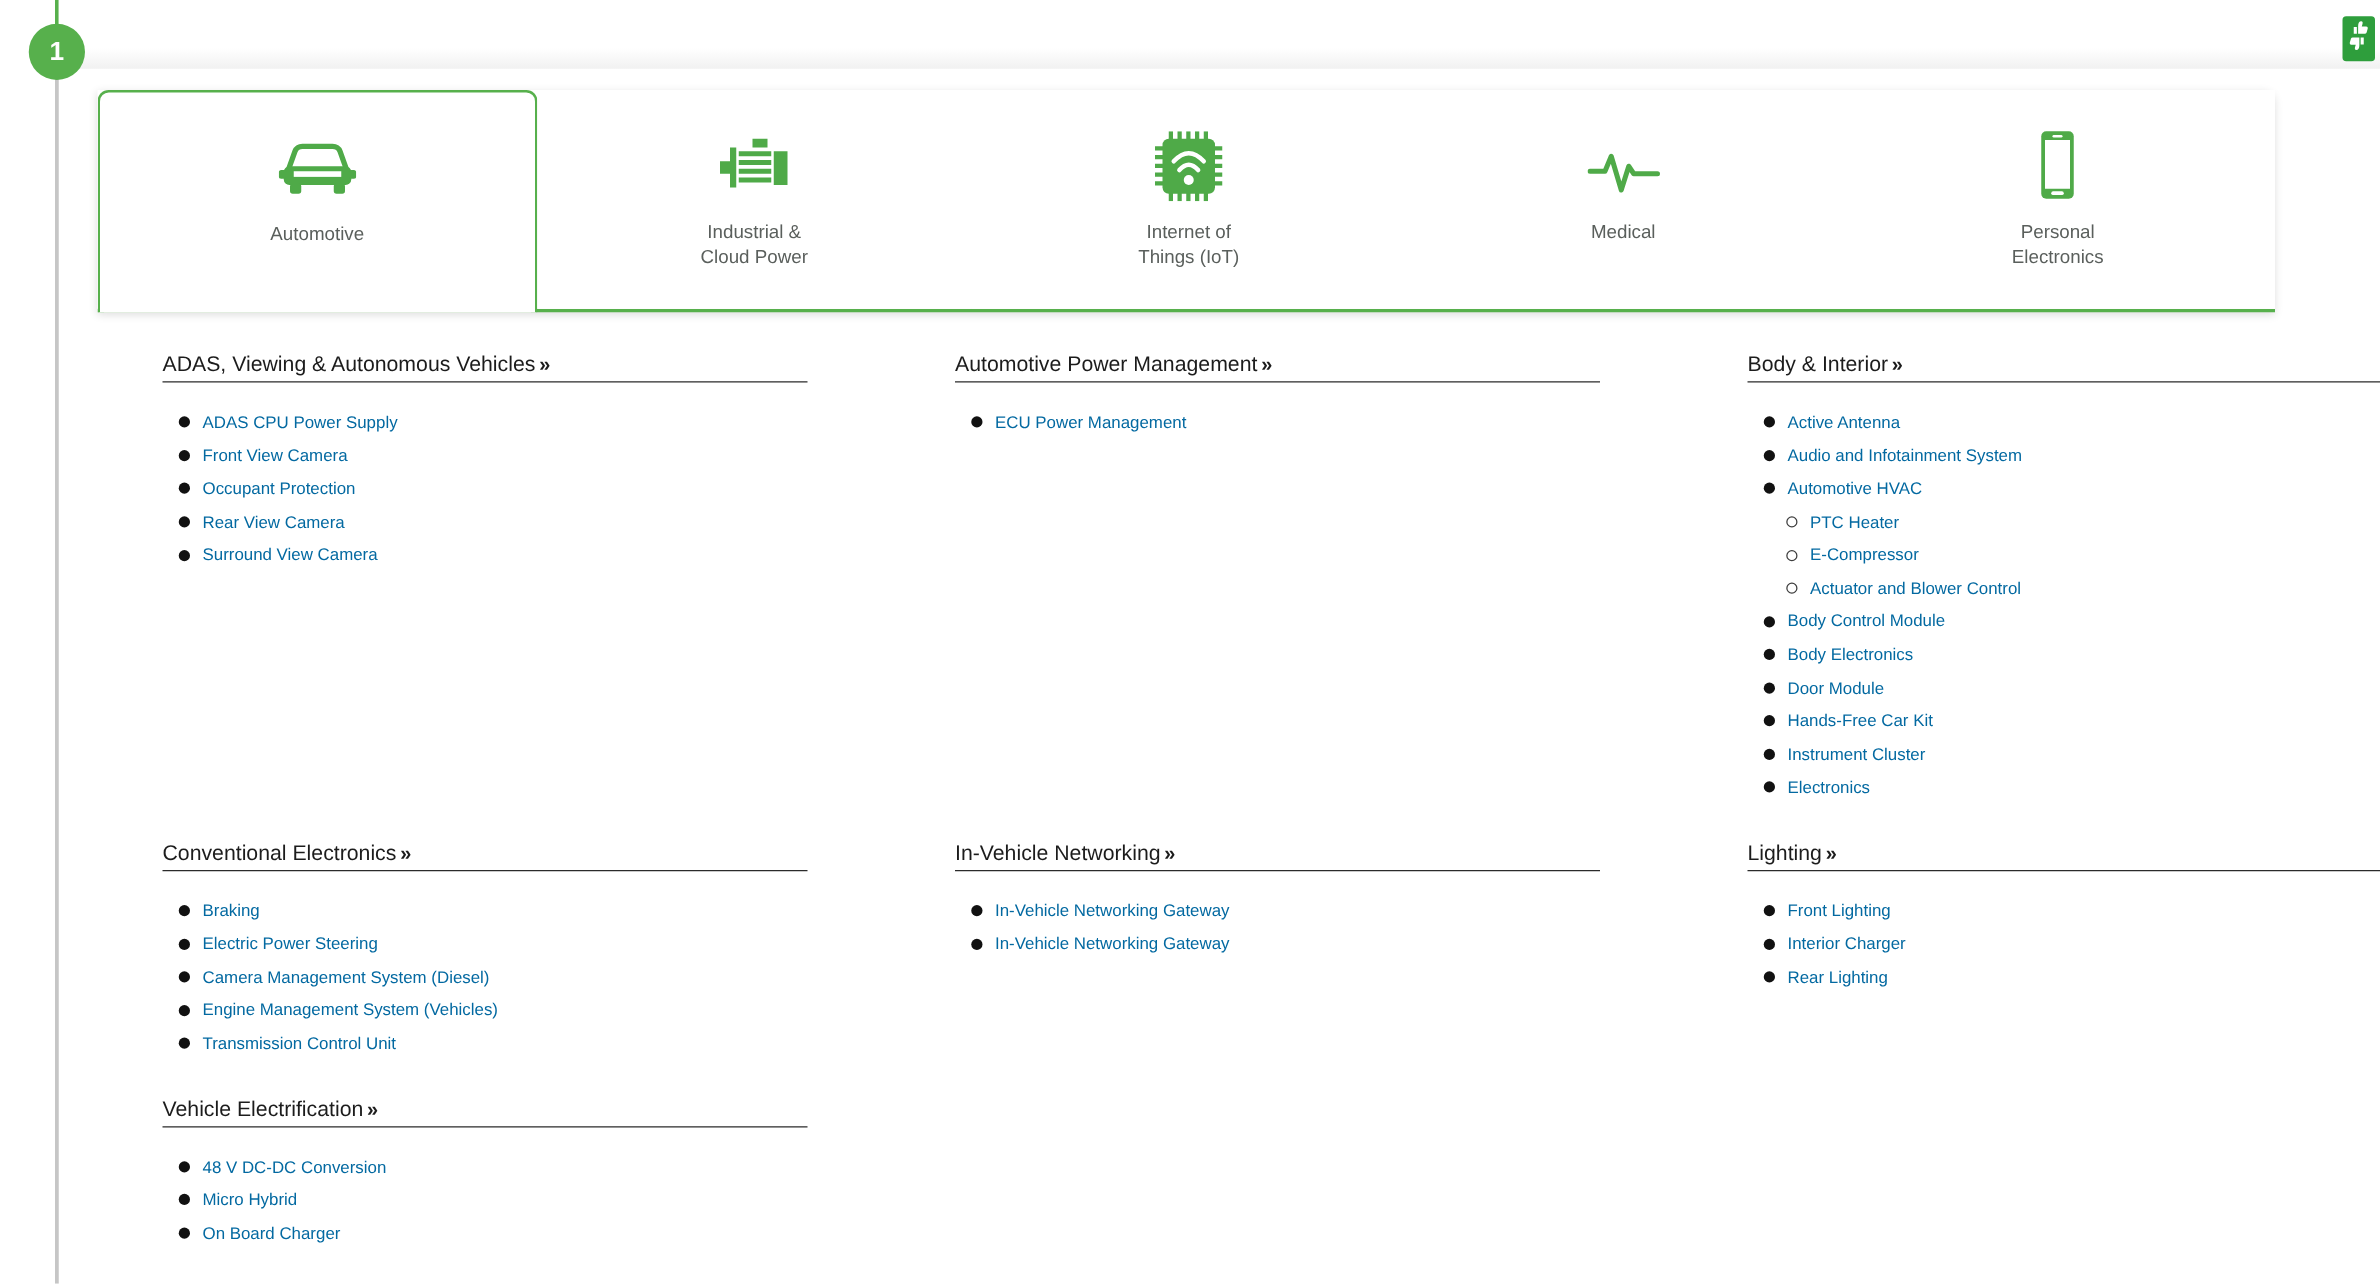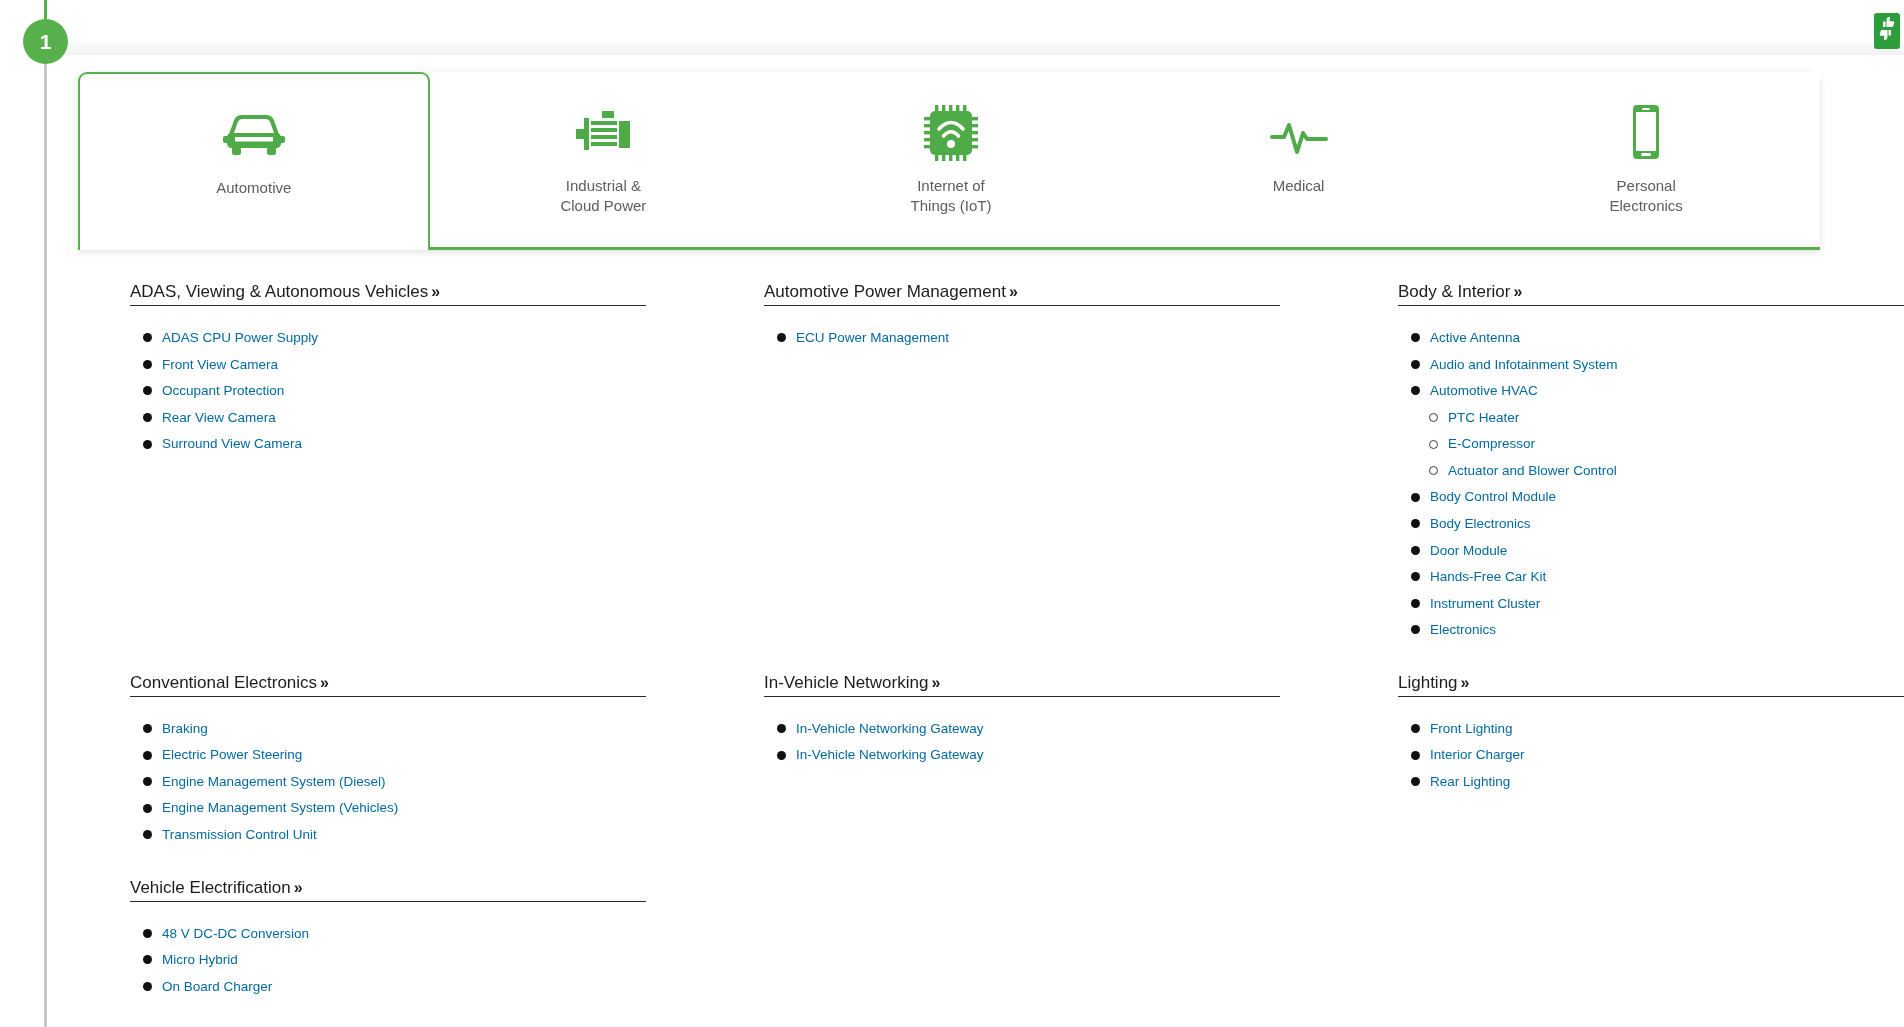--- a/index.html
+++ b/index.html
@@ -453,21 +453,21 @@
             <li class="item">
                 <span class="bullet"></span>
                 <span class="item-label">Braking</span>
               </li>
             <li class="item">
                 <span class="bullet"></span>
                 <span class="item-label">Electric Power Steering</span>
               </li>
             <li class="item">
                 <span class="bullet"></span>
-                <span class="item-label">Engine Management System (Diesel)</span>
+                <span class="item-label">Camera Management System (Diesel)</span>
               </li>
             <li class="item">
                 <span class="bullet"></span>
                 <span class="item-label">Engine Management System (Vehicles)</span>
               </li>
             <li class="item">
                 <span class="bullet"></span>
                 <span class="item-label">Transmission Control Unit</span>
               </li>
           </ul>

